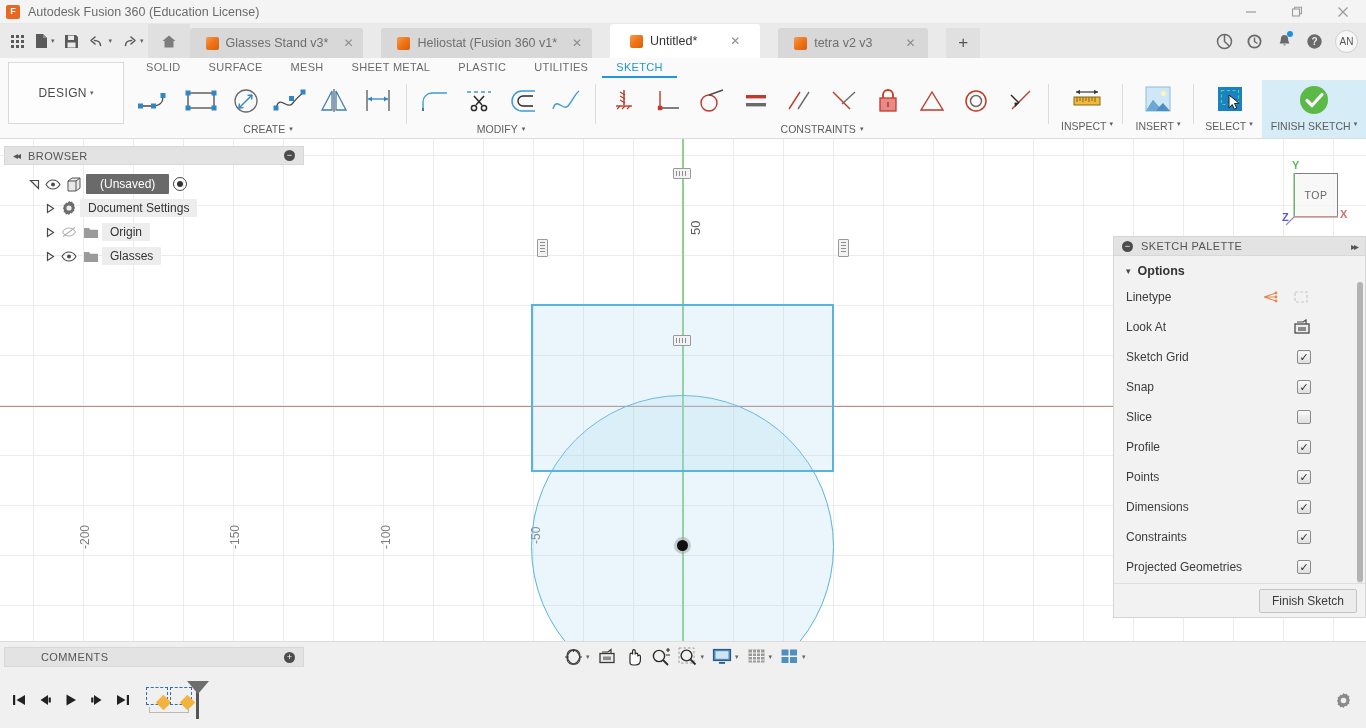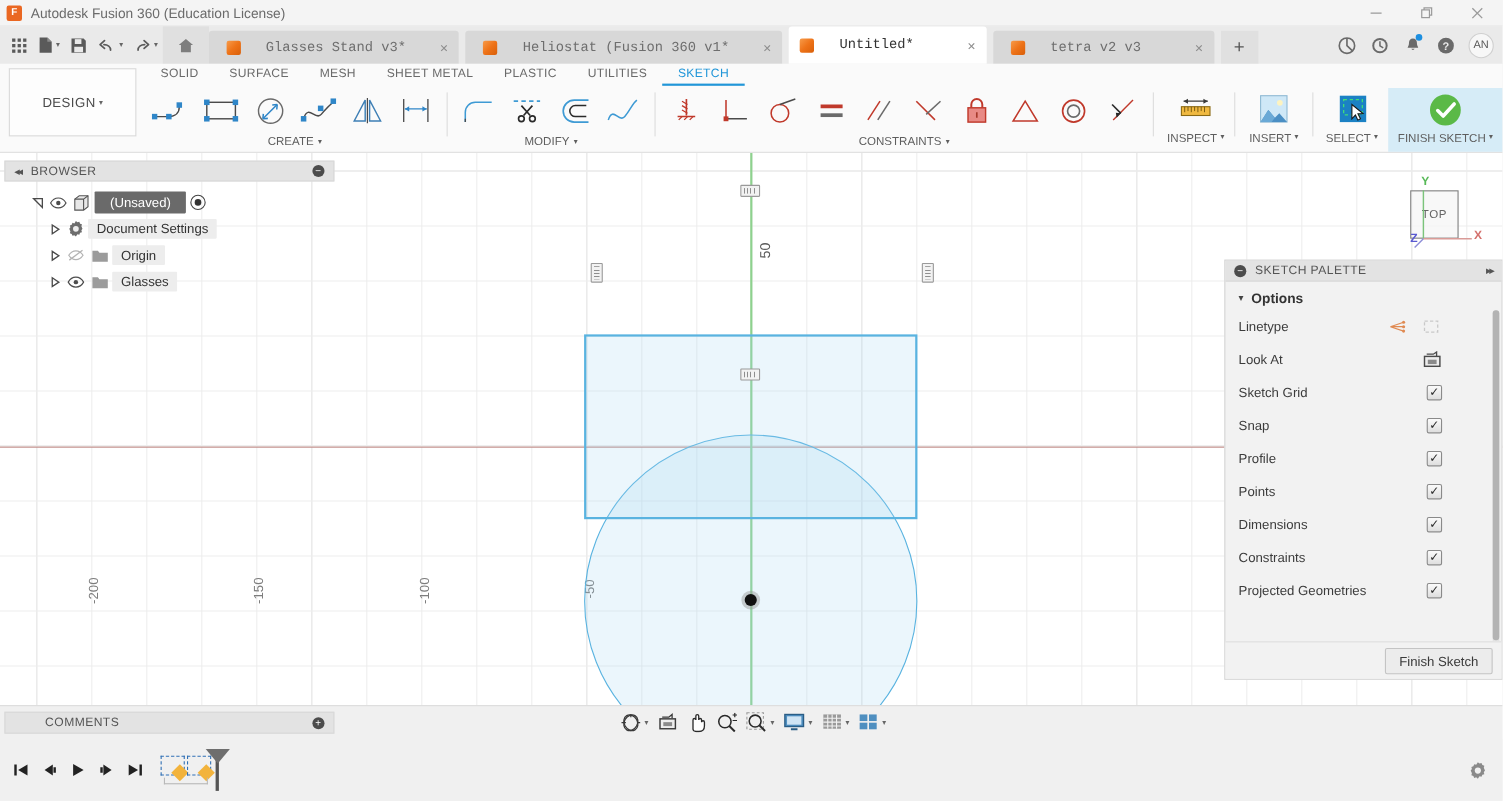--- a/index.html
+++ b/index.html
@@ -43,24 +43,24 @@
     padding:0 4px; color:#5a5a5a;
   }
   .caret { font-size:7px; margin-left:3px; color:#666; }
   .home-btn {
     width:42px; height:34px; background:#e0e0e0; display:flex;
     align-items:center; justify-content:center;
   }
 
   .tabs { display:flex; align-items:flex-end; height:34px; }
   .dtab {
-    height:30px; min-width:120px; display:flex; align-items:center; gap:23px;
-    padding:0 10px 0 16px; background:#d8d8d8; margin-right:6px;
+    height:30px; min-width:120px; display:flex; align-items:center; gap:7px;
+    padding:0 10px 0 16px; background:#d8d8d8; margin-right:18px;
     border-top-left-radius:3px; border-top-right-radius:3px;
-    color:#6e6e6e; font-size:12.5px; white-space:nowrap;font-family:Liberation Mono, monospace;
+    color:#6e6e6e; font-size:12.5px; white-space:nowrap;
   }
   .dtab.active { background:#ffffff; color:#333; height:34px; }
   .cube {
     width:13px; height:13px; flex:none; border-radius:2px;
     background:linear-gradient(135deg,#f79b4a 0%,#ee7318 50%,#d95f09 100%);
   }
   .tclose { margin-left:8px; color:#8d8d8d; font-size:12px; }
   .plus-tab {
     width:34px; height:30px; display:flex; align-items:center; justify-content:center;
     background:#e0e0e0; color:#555; font-size:17px;
@@ -179,21 +179,21 @@
   }
   .cons.vert{ width:11px; height:18px; }
   .cons.vert:after{ background:repeating-linear-gradient(to bottom,#8e8e8e 0 1px,transparent 1px 3px); }
   .dimlabel {
     position:absolute; font-size:13px; color:#5c5c5c;
     transform:rotate(-90deg); transform-origin:left top; white-space:nowrap;
   }
   
   .viewcube { position:absolute; right:16px; top:20px; width:76px; height:70px; }
   .vc-box {
-    position:absolute; left:8px; top:14px; width:44px; height:44px;
+    position:absolute; left:20px; top:14px; width:44px; height:44px;
     border:1.3px solid #808080; background:rgba(245,245,245,.72);
     display:flex; align-items:center; justify-content:center;
     font-size:10.5px; color:#666; letter-spacing:.5px;
   }
   .vc-lbl { position:absolute; font-size:11px; font-weight:bold; }
   
   .palette {
     position:absolute; right:0; top:236px; width:253px; height:382px;
     background:#f2f2f2; border:1px solid #d5d5d5; display:flex; flex-direction:column;
   }
@@ -832,20 +832,25 @@
         <span class="chk">✓</span>
         <span style="width:42px"></span>
       </div>
 
       <div class="prow">
         <span class="pname">Snap</span>
         <span class="chk">✓</span>
         <span style="width:42px"></span>
       </div>
 
+      <div class="prow">
+        <span class="pname">Slice</span>
+        <span class="chk blank"></span>
+        <span style="width:42px"></span>
+      </div>
 
       <div class="prow">
         <span class="pname">Profile</span>
         <span class="chk">✓</span>
         <span style="width:42px"></span>
       </div>
 
       <div class="prow">
         <span class="pname">Points</span>
         <span class="chk">✓</span>

